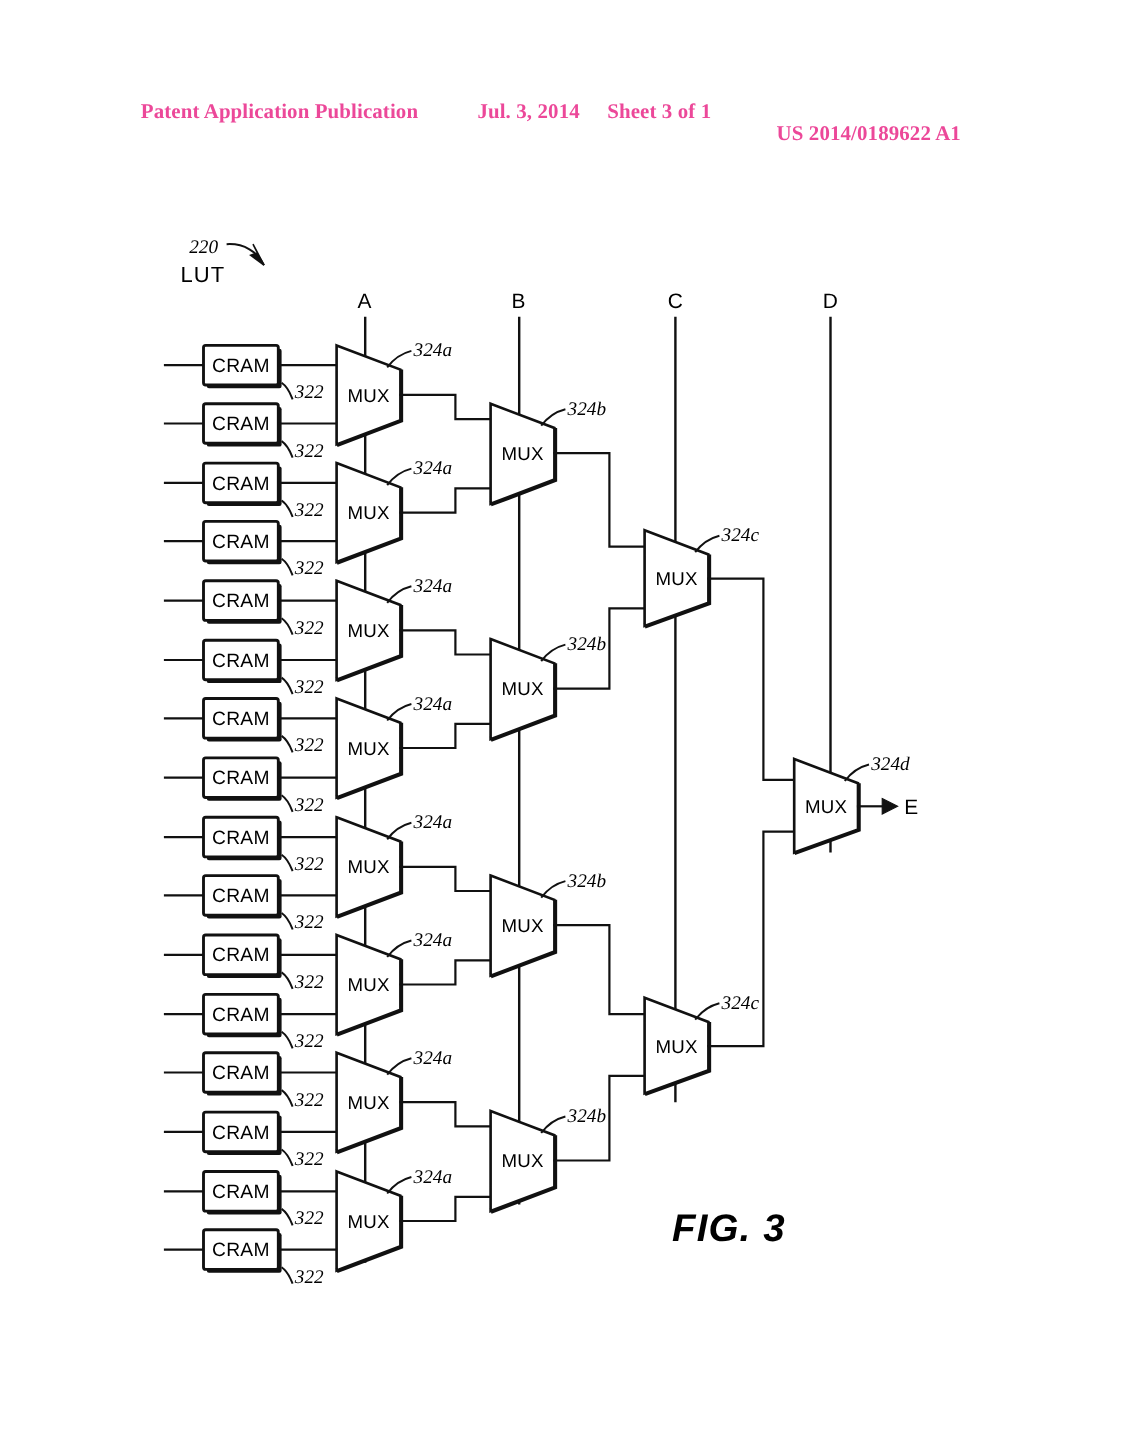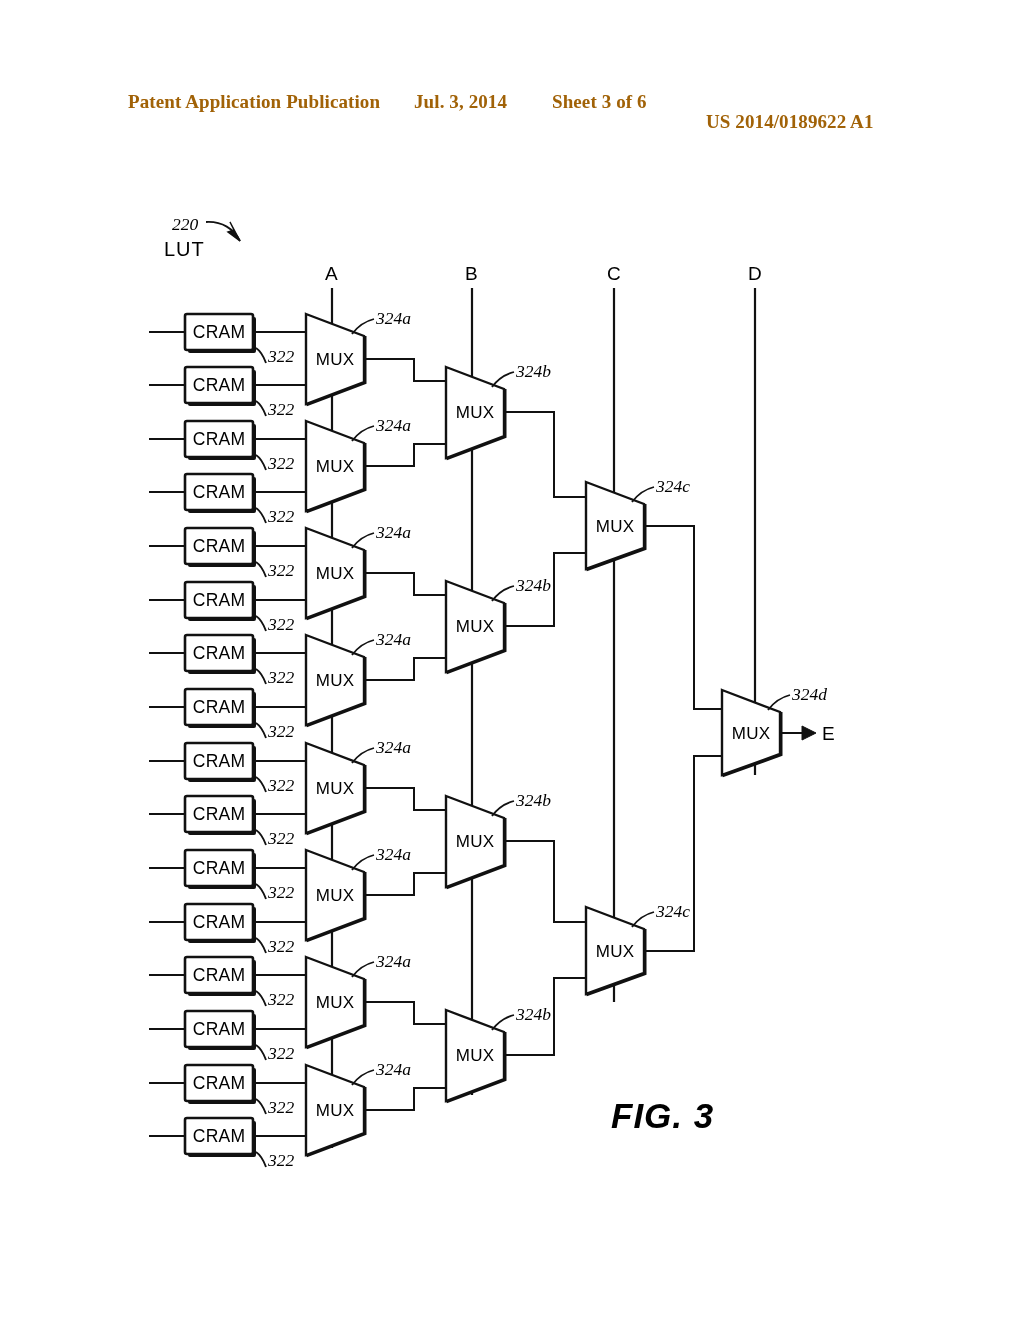--- a/index.html
+++ b/index.html
@@ -27,29 +27,29 @@
     top: 86px;
     left: 0;
     width: 1024px;
     height: 32px;
     display: flex;
     align-items: center;
     font-family: "Liberation Serif", serif;
     font-weight: bold;
     font-size: 19px;
     letter-spacing: 0.1px;
-    color: #a16207;
+    color: #ec4899;
   }
   .pub-header .hdr-title {
     position: absolute;
     left: 128px;
   }
   .pub-header .hdr-date {
     position: absolute;
-    left: 414px;
+    left: 434px;
     text-align: right;
   }
   .pub-header .hdr-sheet {
     position: absolute;
     left: 552px;
   }
   .pub-header .hdr-patno {
     position: absolute;
     left: 706px;
     margin-top: 40px;
@@ -134,21 +134,21 @@
   }
 </style>
 </head>
 <body>
 
 <div class="page">
 
   <div class="pub-header">
     <span class="hdr-title">Patent Application Publication</span>
     <span class="hdr-date">Jul. 3, 2014</span>
-    <span class="hdr-sheet">Sheet 3 of 6</span>
+    <span class="hdr-sheet">Sheet 3 of 1</span>
     <span class="hdr-patno">US 2014/0189622 A1</span>
   </div>
 
   <svg class="figure" viewBox="0 0 1024 1320">
 
     <g>
       <text class="t-ref" x="172" y="230">220</text>
       <path class="leader" d="M 206 222 C 222 221 234 229 240 241"></path>
       <path d="M 240 241 L 228 232 L 234 230 L 230 222 Z" fill="#111" stroke="#111" stroke-width="1.5"></path>
       <text class="t-lut" x="164" y="256">LUT</text>

